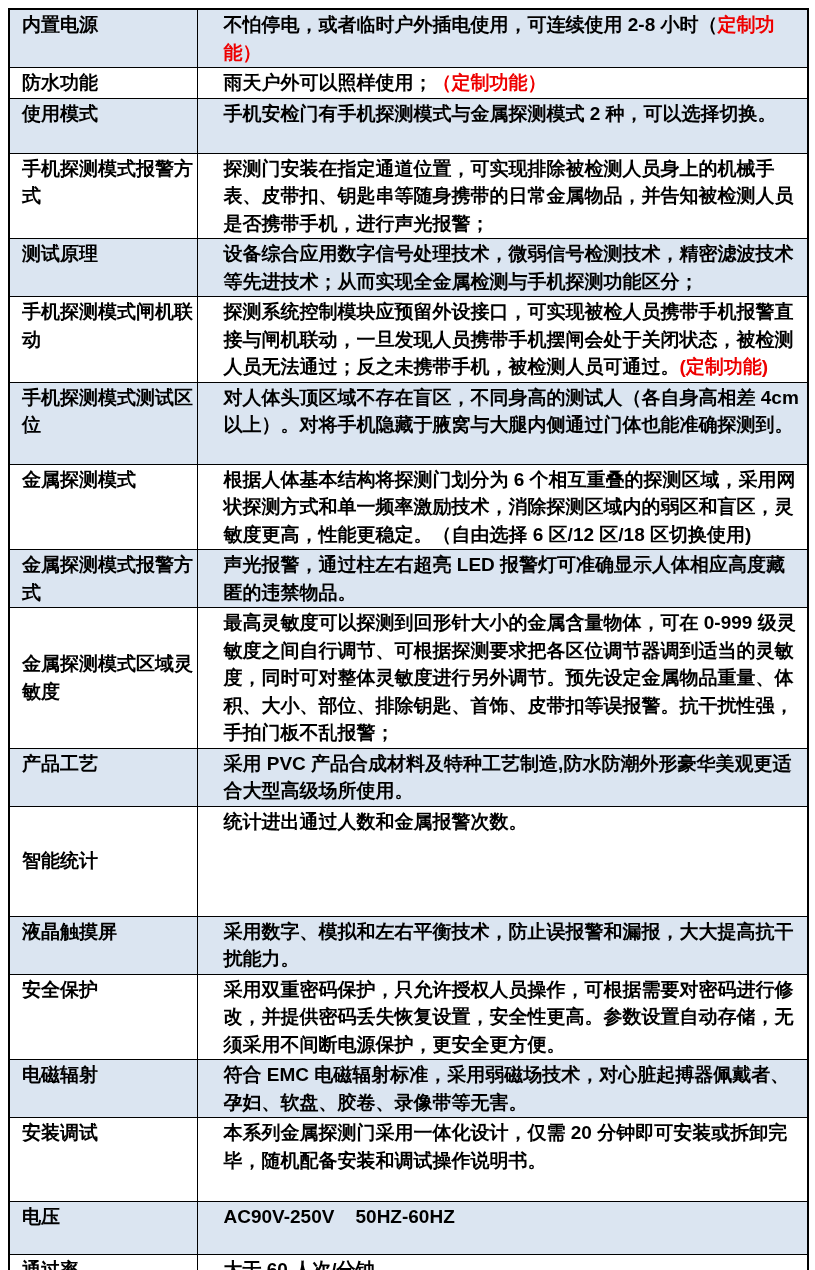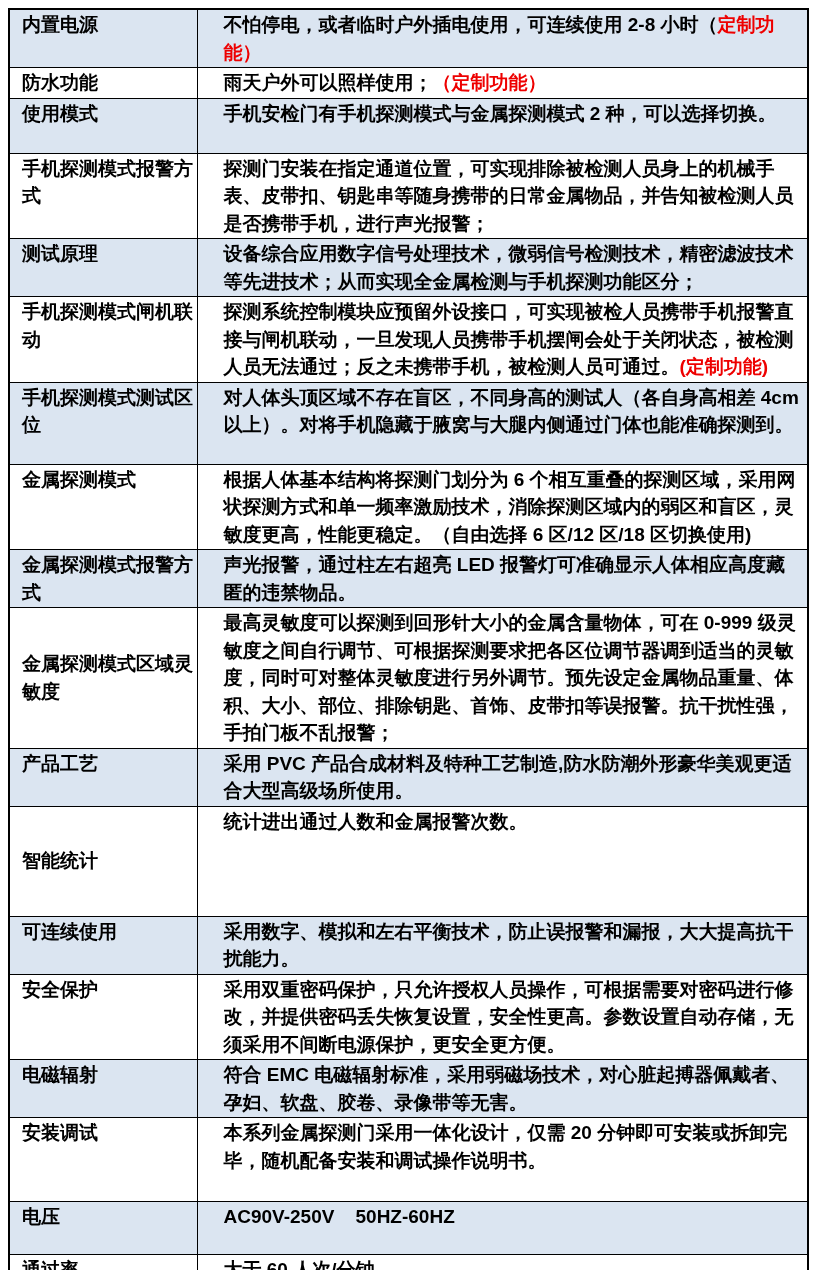--- a/index.html
+++ b/index.html
@@ -117,21 +117,21 @@
         </tr>
         <tr>
           <td class="label-cell">产品工艺</td>
           <td class="value-cell"><span>采用 PVC 产品合成材料及特种工艺制造,防水防潮外形豪华美观更适合大型高级场所使用。</span></td>
         </tr>
         <tr>
           <td class="label-cell">智能统计</td>
           <td class="value-cell"><span>统计进出通过人数和金属报警次数。</span></td>
         </tr>
         <tr>
-          <td class="label-cell">可连续使用</td>
+          <td class="label-cell">液晶触摸屏</td>
           <td class="value-cell"><span>采用数字、模拟和左右平衡技术，防止误报警和漏报，大大提高抗干扰能力。</span></td>
         </tr>
         <tr>
           <td class="label-cell">安全保护</td>
           <td class="value-cell"><span>采用双重密码保护，只允许授权人员操作，可根据需要对密码进行修改，并提供密码丢失恢复设置，安全性更高。参数设置自动存储，无须采用不间断电源保护，更安全更方便。</span></td>
         </tr>
         <tr>
           <td class="label-cell">电磁辐射</td>
           <td class="value-cell"><span>符合 EMC 电磁辐射标准，采用弱磁场技术，对心脏起搏器佩戴者、孕妇、软盘、胶卷、录像带等无害。</span></td>
         </tr>

